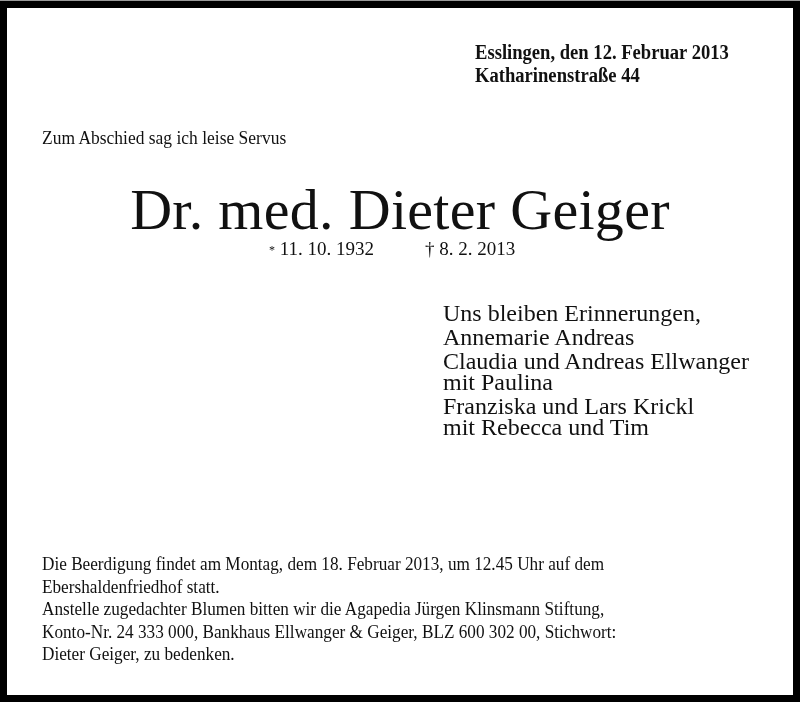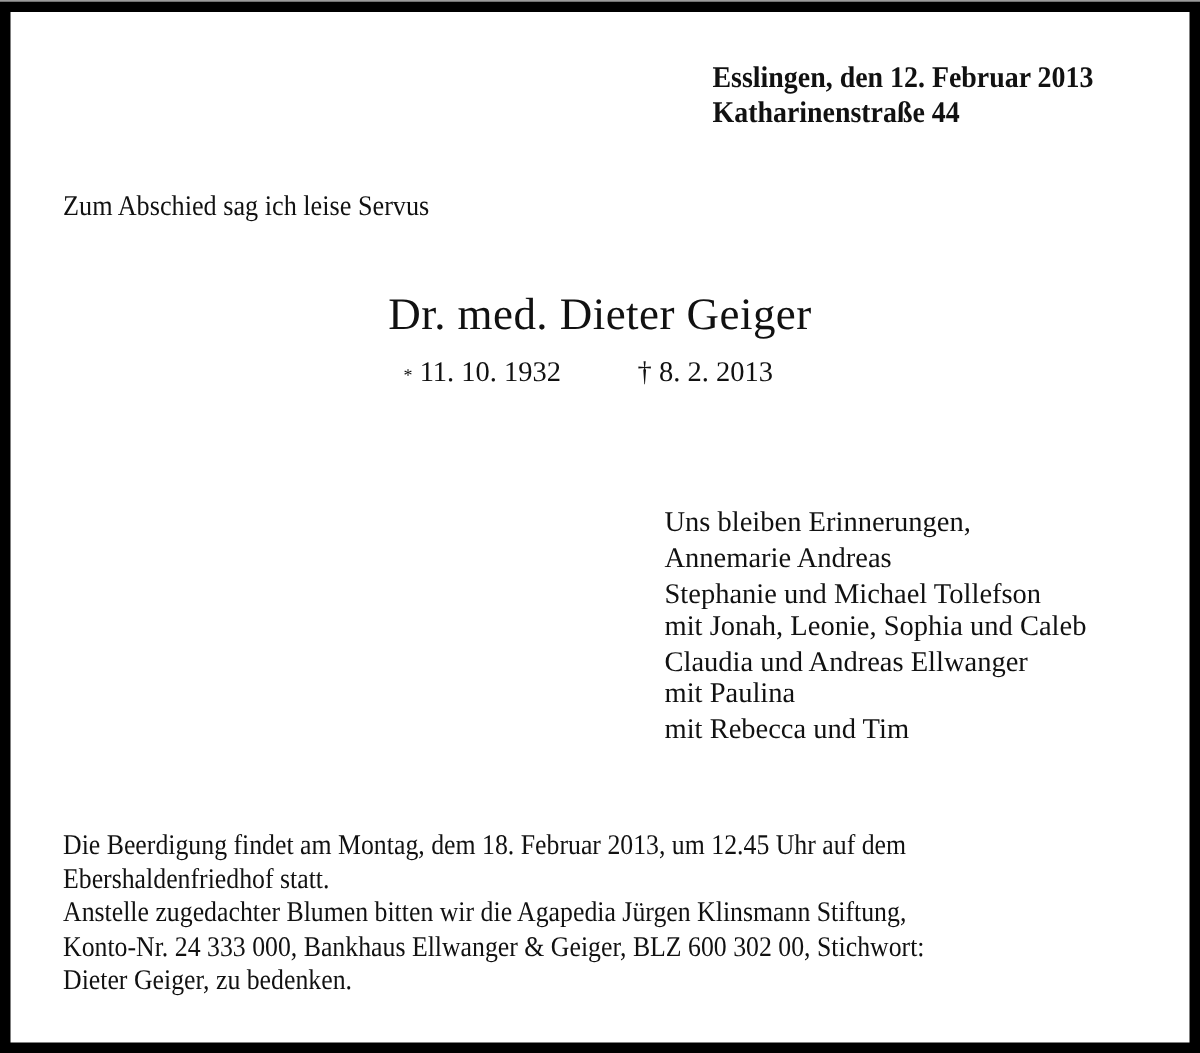--- a/index.html
+++ b/index.html
@@ -53,44 +53,43 @@
       line-height: 22px;
       white-space: nowrap;
     }
     .motto .condensed { transform: scaleX(0.92); }
     .name {
       position: absolute;
       left: 0;
       width: 800px;
       top: 183px;
       text-align: center;
-      font-size: 30px;
+      font-size: 58px;
       line-height: 54px;
       white-space: nowrap;
       letter-spacing: 0.3px;
     }
     .dates {
       position: absolute;
       left: 269px;
       top: 238px;
       font-size: 19px;
       line-height: 22px;
       white-space: nowrap;
     }
     .dates .born { display: inline-block; }
     .dates .died { position: absolute; left: 156px; top: 0; white-space: nowrap; }
     .sup { font-size: 12px; vertical-align: top; position: relative; top: 1px; }
     .mourners {
       position: absolute;
       left: 443px;
       top: 303px;
-      font-size: 19px;
+      font-size: 24px;
       line-height: 21px;
       white-space: nowrap;
-      margin-top: 35px;
     }
     .mourners .group { margin-bottom: 3px; }
     .mourners .line { display: block; }
     .notice {
       position: absolute;
       left: 42px;
       top: 553px;
       width: 760px;
       font-size: 19px;
       line-height: 22.5px;
@@ -130,28 +129,25 @@
 </div>
 
 <div class="mourners">
   <div class="group">
     <span class="line">Uns bleiben Erinnerungen,</span>
   </div>
   <div class="group">
     <span class="line">Annemarie Andreas</span>
   </div>
   <div class="group">
-    <span class="line">Stephanie und Michael Tollefson</span>
-    <span class="line">mit Jonah, Leonie, Sophia und Caleb</span>
-  </div>
-  <div class="group">
     <span class="line">Claudia und Andreas Ellwanger</span>
     <span class="line">mit Paulina</span>
   </div>
   <div class="group">
+    <span class="line">Franziska und Lars Krickl</span>
     <span class="line">mit Rebecca und Tim</span>
   </div>
 </div>
 
 <div class="notice">
   <span class="condensed">
     <span class="line">Die Beerdigung findet am Montag, dem 18. Februar 2013, um 12.45 Uhr auf dem</span>
     <span class="line">Ebershaldenfriedhof statt.</span>
     <span class="line">Anstelle zugedachter Blumen bitten wir die Agapedia Jürgen Klinsmann Stiftung,</span>
     <span class="line">Konto-Nr. 24 333 000, Bankhaus Ellwanger &amp; Geiger, BLZ 600 302 00, Stichwort:</span>

